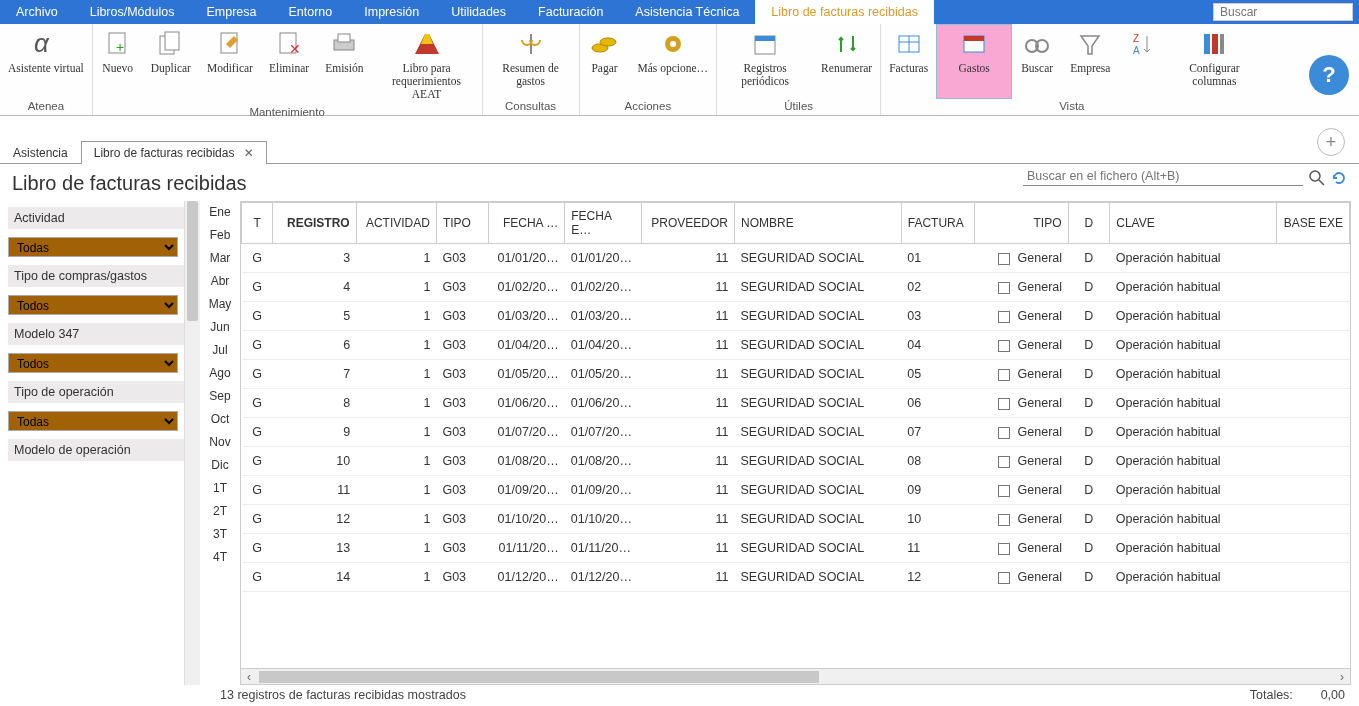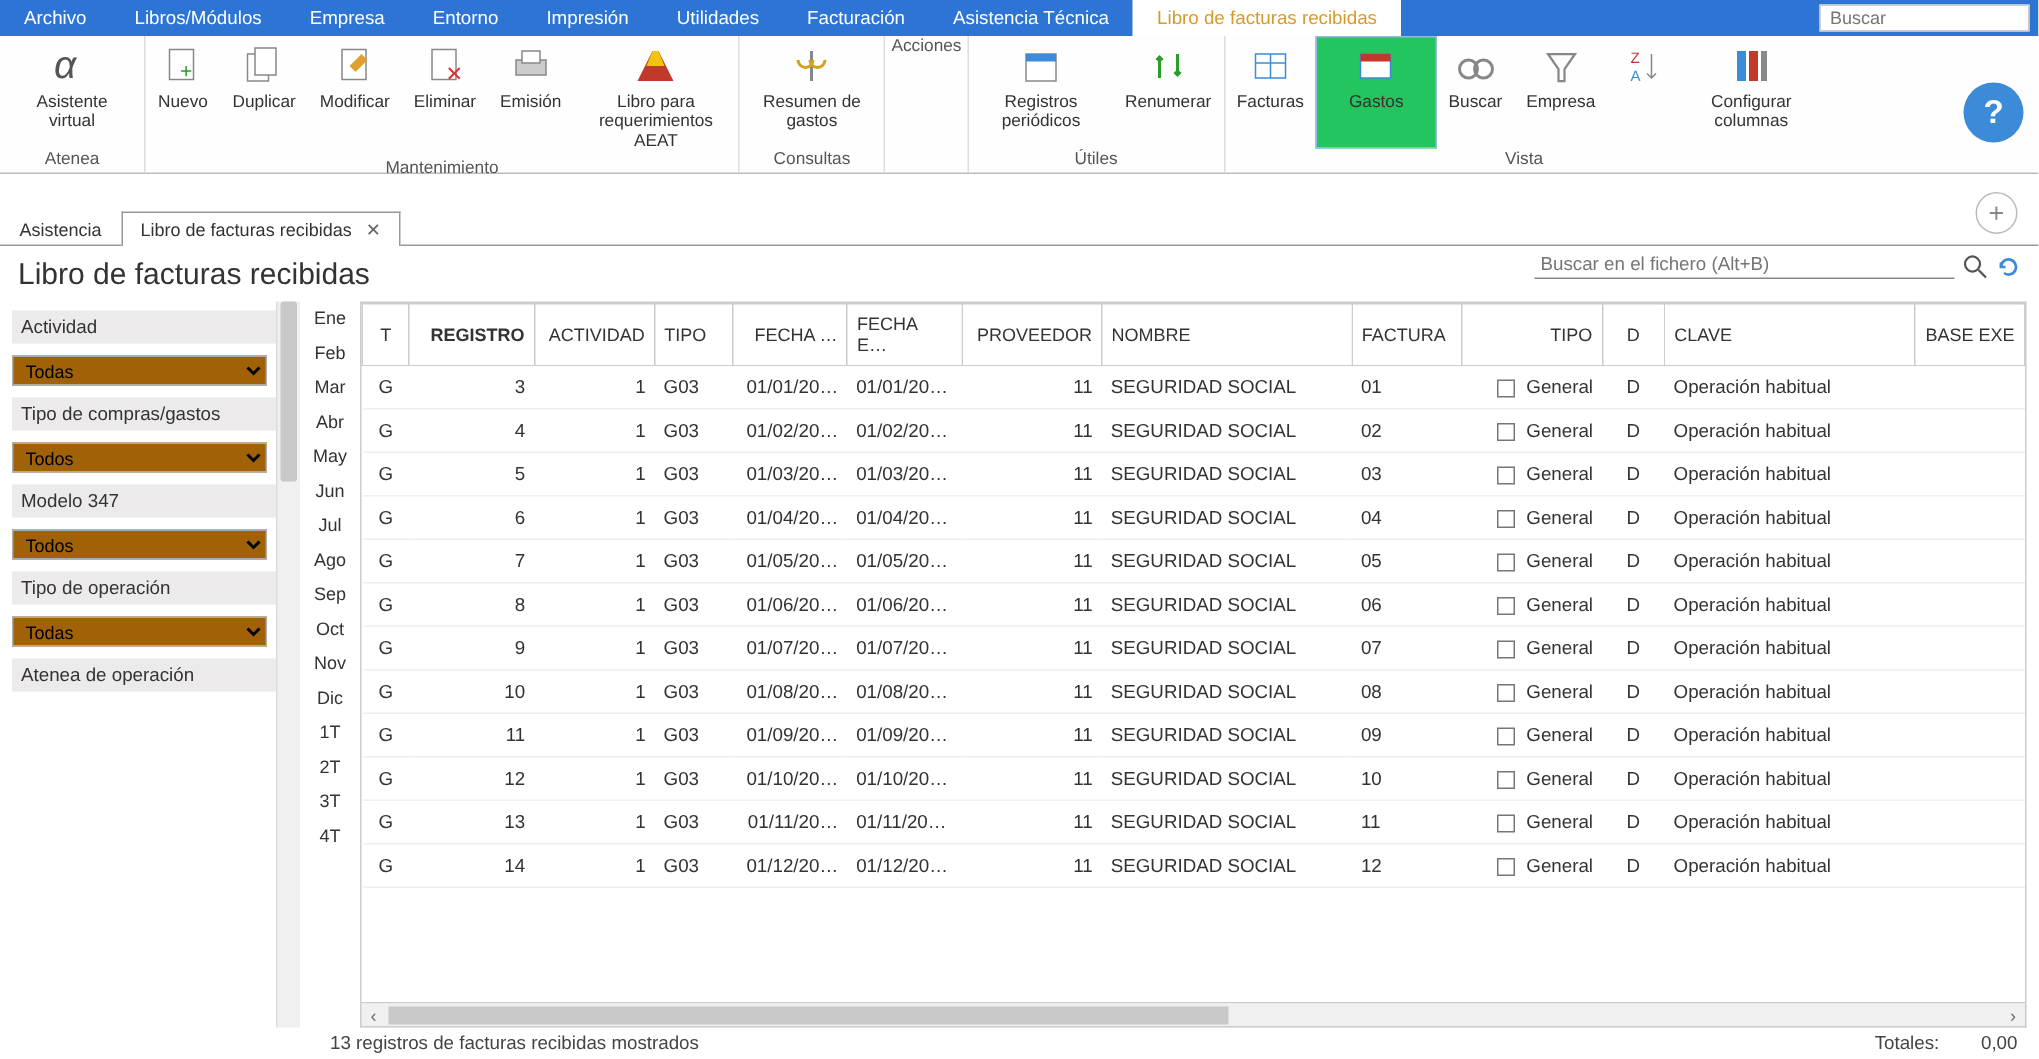--- a/index.html
+++ b/index.html
@@ -9,23 +9,23 @@
   .menubar .menu-item { padding:4px 16px; font-size:12.5px; cursor:pointer; display:flex; align-items:center; }
   .menubar .menu-item.active { background:#fff; color:#d89b2b; }
   .menubar .spacer { flex:1; }
   .menubar .search-box { background:#fff; color:#999; padding:2px 6px; width:140px; height:18px; margin:3px 6px 0 0; font-size:12px; border:1px solid #ccc; }
   
   .ribbon { display:flex; align-items:stretch; border-bottom:1px solid #bbb; background:#fefefe; height:92px; }
   .ribbon-group { display:flex; flex-direction:column; border-right:1px solid #ddd; }
   .ribbon-group .buttons { display:flex; flex:1; }
   .ribbon-group .group-label { text-align:center; font-size:11.5px; color:#555; padding:1px 4px 3px 4px; }
   .ribbon-btn { display:flex; flex-direction:column; align-items:center; justify-content:flex-start; padding:4px 8px; cursor:pointer; min-width:50px; }
-  .ribbon-btn.active { background:#22c55e; border:1px solid #9ab7dc; padding:3px 21px; }
+  .ribbon-btn.active { background:#f9a8d4; border:1px solid #9ab7dc; padding:3px 21px; }
   .ribbon-btn .icon { width:32px; height:32px; margin-bottom:2px; display:flex; align-items:center; justify-content:center; }
-  .ribbon-btn .lbl { font-size:11.5px; text-align:center; line-height:13px; max-width:80px; }
+  .ribbon-btn .lbl { font-size:11.5px; text-align:center; line-height:13px; max-width:80px;font-family:Liberation Serif, serif; }
   
   .help-fab { position:absolute; right:10px; top:55px; width:40px; height:40px; border-radius:20px; background:#3c8bd8; display:flex; align-items:center; justify-content:center; color:#fff; font-size:22px; font-weight:bold; cursor:pointer; }
   
   .add-circle { position:absolute; right:14px; top:128px; width:28px; height:28px; border:1px solid #bbb; border-radius:14px; display:flex; align-items:center; justify-content:center; color:#888; cursor:pointer; font-size:18px;}
   
   .tabstrip { display:flex; align-items:flex-end; height:48px; padding-top:20px; border-bottom:1px solid #999; }
   .tab { padding:4px 12px; font-size:12px; border:1px solid transparent; border-bottom:none; cursor:pointer; position:relative; top:1px; }
   .tab.active { border-color:#999; background:#fff; }
   .tab .close { margin-left:6px; color:#666; }
   
@@ -161,20 +161,40 @@
               <path d="M14 10 a5 5 0 0 0 10 0" fill="none" stroke="#d4a020" stroke-width="2"></path>
             </svg>
           </span>
         <span class="lbl">Resumen de gastos</span>
       </div>
     </div>
     <div class="group-label">Consultas</div>
   </div>
 
   <div class="ribbon-group">
+    <div class="buttons">
+      <div class="ribbon-btn">
+        <span class="icon">
+            <svg width="30" height="28">
+              <ellipse cx="10" cy="18" rx="8" ry="4" fill="#e6b800" stroke="#b38600"></ellipse>
+              <ellipse cx="18" cy="12" rx="8" ry="4" fill="#e6b800" stroke="#b38600"></ellipse>
+            </svg>
+          </span>
+        <span class="lbl">Pagar</span>
+      </div>
+      <div class="ribbon-btn">
+        <span class="icon">
+            <svg width="28" height="28">
+              <circle cx="14" cy="14" r="8" fill="#d4a020"></circle>
+              <circle cx="14" cy="14" r="3" fill="#fff"></circle>
+            </svg>
+          </span>
+        <span class="lbl">Más opcione…</span>
+      </div>
+    </div>
     <div class="group-label">Acciones</div>
   </div>
 
   <div class="ribbon-group">
     <div class="buttons">
       <div class="ribbon-btn">
         <span class="icon">
             <svg width="28" height="28">
               <rect x="4" y="6" width="20" height="18" fill="#fff" stroke="#888"></rect>
               <rect x="4" y="6" width="20" height="5" fill="#3c8bd8"></rect>
@@ -305,21 +325,21 @@
     </div>
     <div class="filter-block">
       <div class="filter-label">Modelo 347</div>
       <select class="filter-select"><option>Todos</option></select>
     </div>
     <div class="filter-block">
       <div class="filter-label">Tipo de operación</div>
       <select class="filter-select"><option>Todas</option></select>
     </div>
     <div class="filter-block">
-      <div class="filter-label">Atenea de operación</div>
+      <div class="filter-label">Modelo de operación</div>
     </div>
     <div class="sidebar-scroll">
         <div class="thumb"></div>
       </div>
   </div>
 
   <div class="months" id="months">
       <div>Ene</div>
       <div>Feb</div>
       <div>Mar</div>

